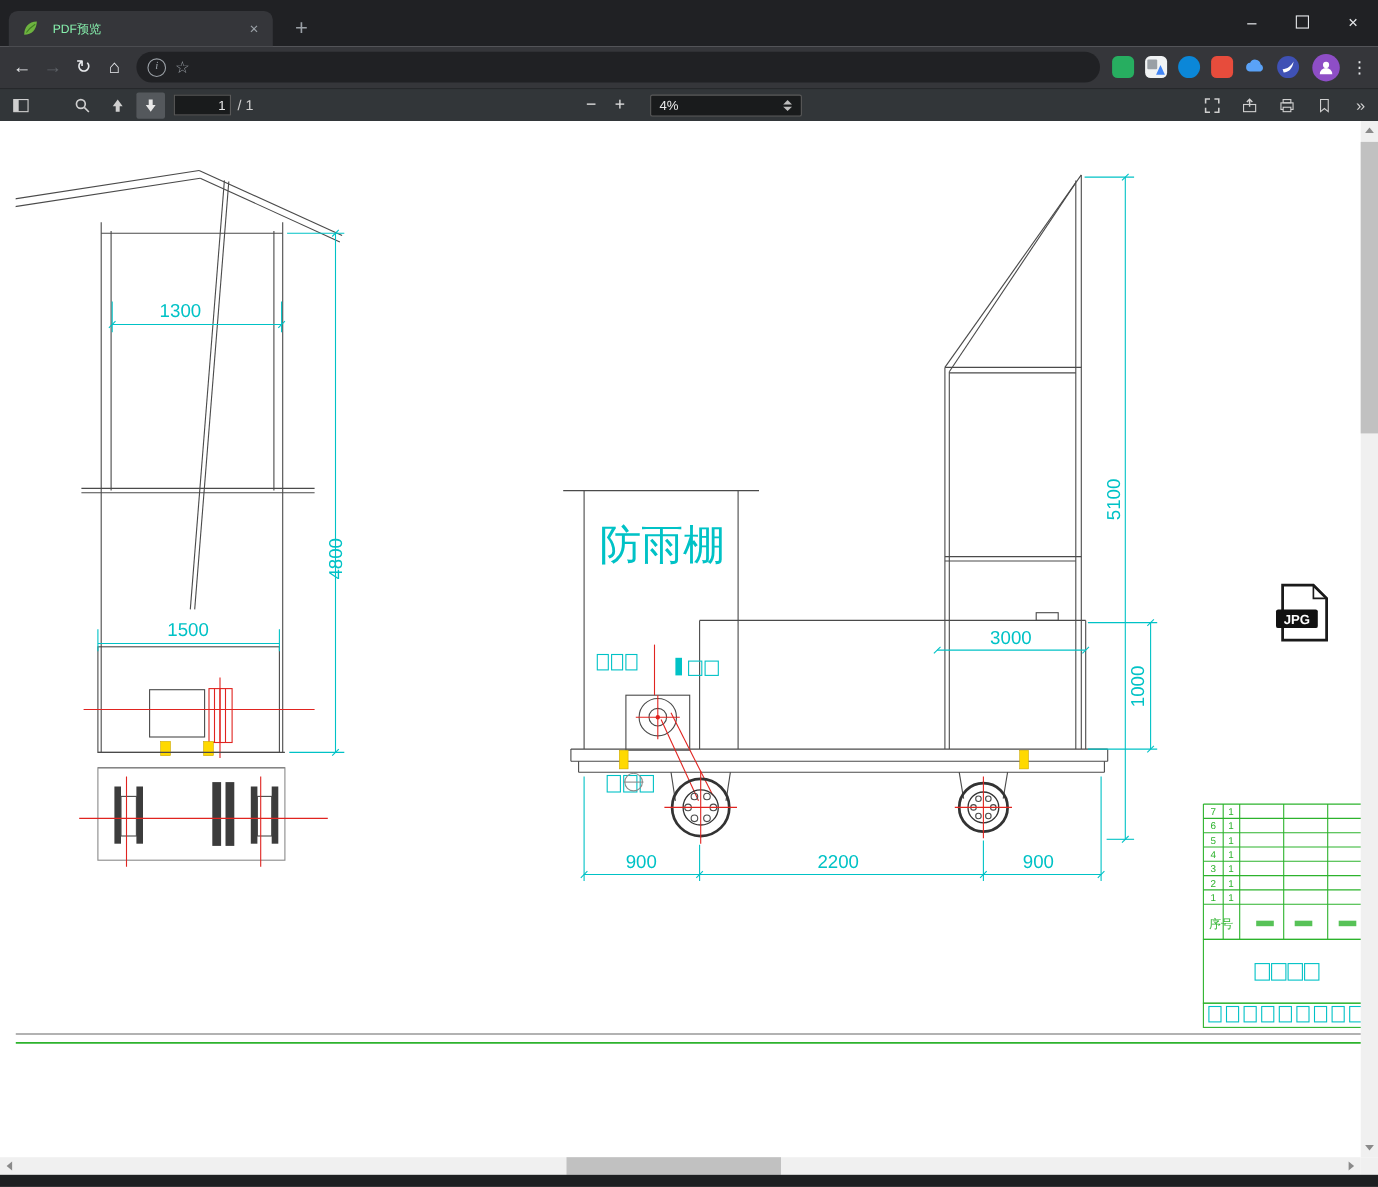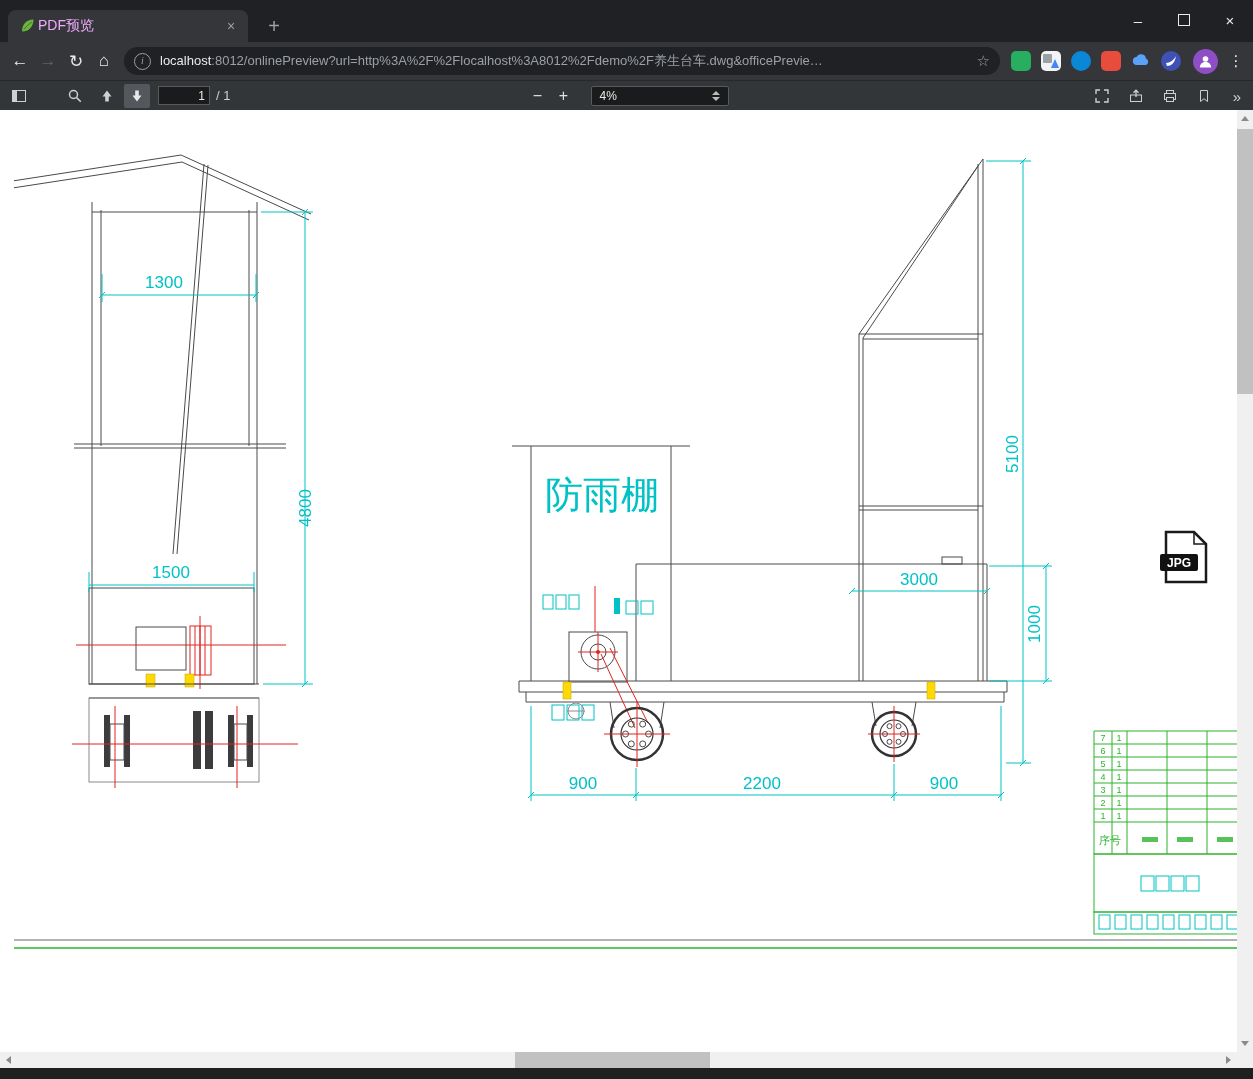--- a/index.html
+++ b/index.html
@@ -3,21 +3,21 @@
 <meta charset="utf-8">
 <style>
   html,body{margin:0;padding:0;background:#000;}
   .window{position:relative;width:1253px;height:1079px;background:#fff;overflow:hidden;
           font-family:"Liberation Sans","DejaVu Sans",sans-serif;}
 
   
   .tabbar{position:absolute;top:0;left:0;width:100%;height:42px;background:#202124;}
   .tab{position:absolute;left:8px;top:10px;width:240px;height:32px;background:#35363a;
        border-radius:8px 8px 0 0;display:flex;align-items:center;padding:0 8px 0 12px;box-sizing:border-box;}
-  .tab-title{color:#f0abfc;font-size:14px;margin-left:2px;flex:1;white-space:nowrap;overflow:hidden;}
+  .tab-title{color:#86efac;font-size:11px;margin-left:12px;flex:1;white-space:nowrap;overflow:hidden;}
   .tab-close{color:#9aa0a6;font-size:14px;width:18px;height:18px;line-height:18px;text-align:center;border-radius:50%;}
   .newtab{position:absolute;left:262px;top:14px;color:#9aa0a6;font-size:20px;line-height:24px;width:24px;text-align:center;}
   .win-controls{position:absolute;right:0;top:0;height:40px;display:flex;}
   .win-btn{width:46px;height:40px;color:#e8eaed;display:flex;align-items:center;justify-content:center;font-size:15px;}
   .max-glyph{width:10px;height:10px;border:1px solid #e8eaed;display:inline-block;}
 
   
   .navbar{position:absolute;top:42px;left:0;width:100%;height:38px;background:#35363a;
           display:flex;align-items:center;padding:0 6px;box-sizing:border-box;}
   .nav-ic{width:28px;height:28px;display:flex;align-items:center;justify-content:center;
@@ -107,21 +107,20 @@
     </div>
   </div>
 
   <div class="navbar">
     <div class="nav-ic">←</div>
     <div class="nav-ic disabled">→</div>
     <div class="nav-ic">↻</div>
     <div class="nav-ic">⌂</div>
     <div class="omnibox">
       <span class="info-ic">i</span>
-      <span class="url"><span class="host">localhost</span><span>:8012/onlinePreview?url=http%3A%2F%2Flocalhost%3A8012%2Fdemo%2F养生台车.dwg&amp;officePrevie…</span></span>
       <span class="star">☆</span>
     </div>
     <div class="ext" style="background:#27ae60;"></div>
     <div class="ext" style="background:#f1f3f4;">
       <svg width="20" height="20" viewBox="0 0 20 20">
         <rect x="2" y="3" width="9" height="9" rx="1" fill="#9aa0a6"></rect>
         <path d="M10 17 L18 17 L14 8 Z" fill="#4285f4"></path>
       </svg>
     </div>
     <div class="ext" style="background:#0b87d8;border-radius:50%;"></div>

